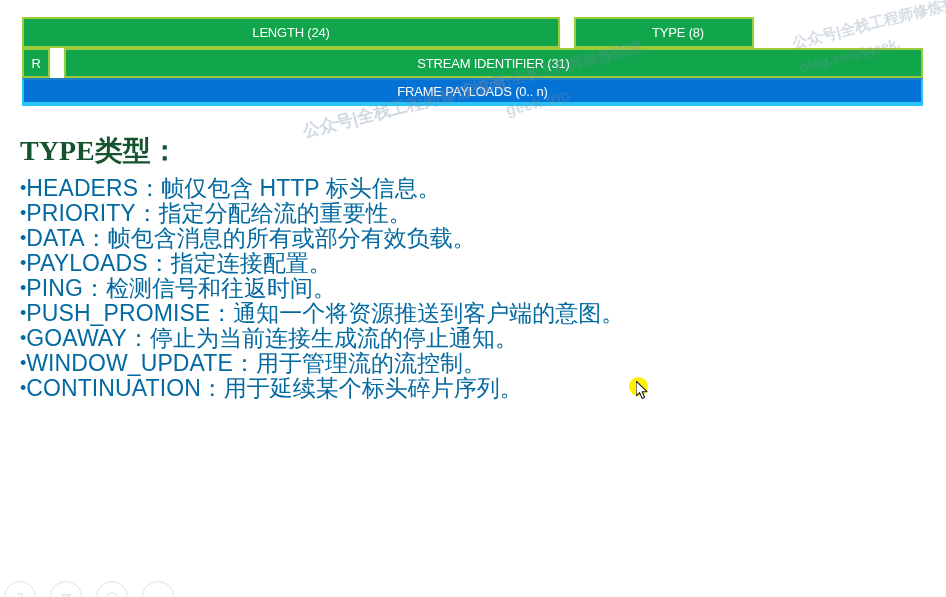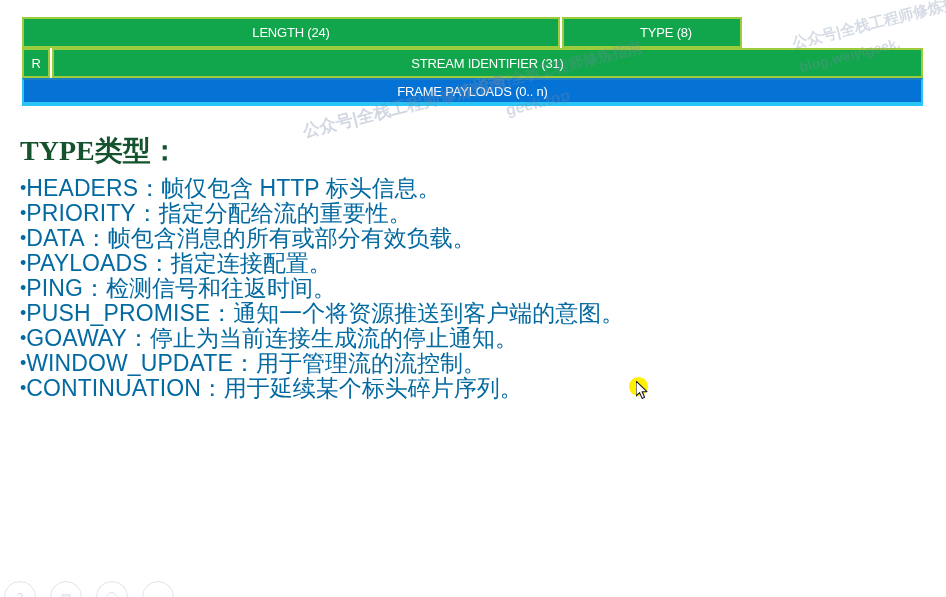--- a/index.html
+++ b/index.html
@@ -22,20 +22,21 @@
     left: 22px;
     top: 17px;
     width: 901px;
     height: 89px;
     box-sizing: border-box;
   }
   .frame-row {
     display: flex;
     width: 100%;
     box-sizing: border-box;
+    gap: 12px;
   }
   .frame-row.row-header { height: 31px; }
   .frame-row.row-stream { height: 30px; }
   .frame-row.row-payload { height: 28px; }
 
   .frame-cell {
     box-sizing: border-box;
     display: flex;
     align-items: center;
     justify-content: center;

